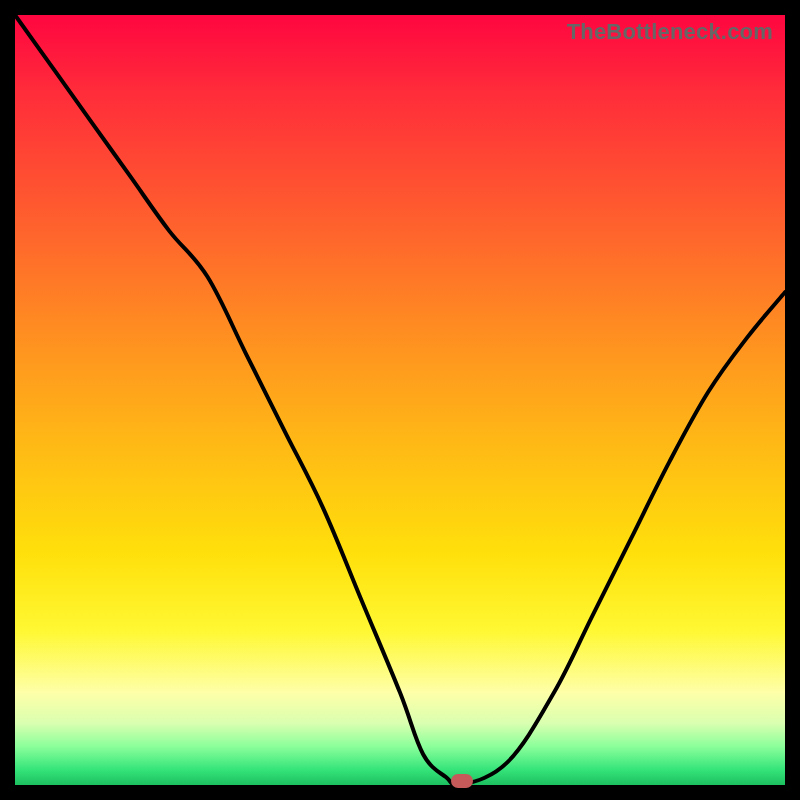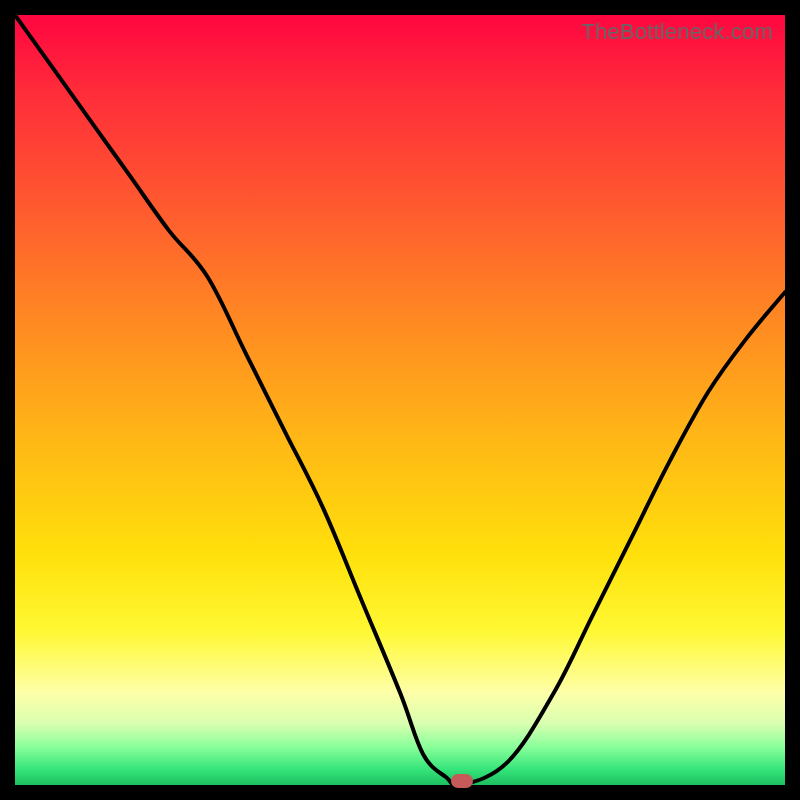--- a/index.html
+++ b/index.html
@@ -39,21 +39,21 @@
       #35e47a 98%,
       #1dbf5f 100%
     );
   }
   .watermark {
     position: absolute;
     top: 4px;
     right: 12px;
     color: #666;
     font-size: 22px;
-    font-weight: 400;
+    font-weight: 700;
     letter-spacing: 0.2px;
     pointer-events: none;
   }
   svg.curve {
     position: absolute;
     left: 0;
     top: 0;
     width: 770px;
     height: 770px;
     pointer-events: none;

